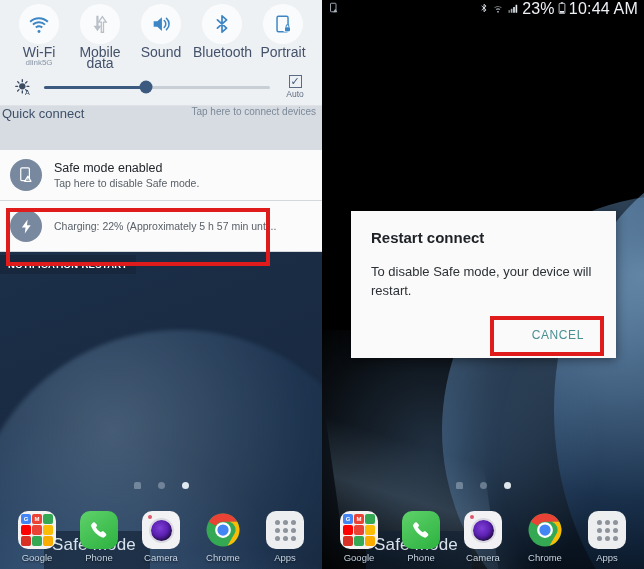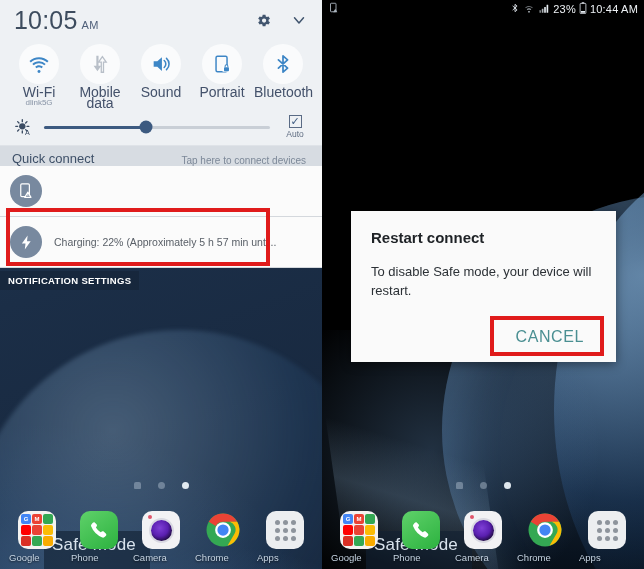--- a/index.html
+++ b/index.html
@@ -81,22 +81,22 @@
   .auto-box { width: 34px; text-align: center; }
   .auto-check {
     width: 13px; height: 13px; margin: 0 auto; border: 1.3px solid #5a6b85;
     display:flex; align-items:center; justify-content:center; color:#3c5a80; font-size: 11px; line-height:1;
   }
   .auto-label { font-size: 8.5px; color: #5f6d82; margin-top: 1px; }
 
   .divider-line { height: 1px; background: #dfe3e8; }
 
   .quick-connect {
-    display: flex; align-items: flex-end;
-    height: 20px; padding: 0 12px;
+    display: flex; align-items: flex-start;
+    height: 44px; padding: 0 2px;
     background: #d7dce2;
   }
   .qc-title { font-size: 13px; color: #3e5068; }
   .qc-hint { margin-left: auto; font-size: 10px; color: #7c8898; padding-right: 4px; }
 
   
   .notif-area { background: transparent; padding: 0; position: relative; z-index: 3; }
   .notif-card {
     background: #fbfbfb;
     display: flex; align-items: center;
@@ -131,21 +131,21 @@
   }
   .notif-settings-wrap { position: relative; z-index: 3; padding-top: 2px; }
 
   
   .page-dots { display: flex; justify-content: center; gap: 17px; }
   .dot { width: 7px; height: 7px; border-radius: 50%; background: rgba(190,205,220,0.42); }
   .dot.active { background: rgba(240,246,252,0.92); }
   .dot.home { background: rgba(190,205,220,0.42); border-radius: 2px 2px 1px 1px; }
 
   .dock { display: flex; justify-content: space-around; align-items: flex-end; padding: 0 6px; }
-  .app { width: 56px; }
+  .app { width: 56px; text-align: center; }
   .app-icon { width: 38px; height: 38px; margin: 0 auto 3px auto; border-radius: 10px; position: relative; overflow: hidden; }
   .app-label { font-size: 9.5px; color: #c6d4e2; text-shadow: 0 1px 2px rgba(0,0,0,.6); }
 
   .icon-google { background: #f4f3f1; display: grid; grid-template-columns: repeat(3,1fr); grid-template-rows: repeat(3,1fr); gap: 1px; padding: 3px; }
   .gcell { border-radius: 2px; font-size: 6px; color:#fff; display:flex; align-items:center; justify-content:center; font-weight:bold; }
   .icon-phone { background: linear-gradient(145deg,#5fd16a,#2cb23f); display:flex; align-items:center; justify-content:center; }
   .icon-camera { background: #f2f2f4; display:flex; align-items:center; justify-content:center; }
   .cam-lens { width: 21px; height: 21px; border-radius: 50%; background: radial-gradient(circle at 42% 38%, #7e3fd6 0%, #5a1fb0 46%, #1b0a3a 78%); box-shadow: 0 0 0 2px #d9d9e2; }
   .cam-dot { position:absolute; top:4px; left:6px; width:4px; height:4px; border-radius:50%; background:#e0566b; }
   .icon-chrome { background: transparent; display:flex; align-items:center; justify-content:center; }
@@ -192,64 +192,47 @@
   }
 
   .status-bar {
     position: relative; z-index: 4;
     height: 18px; display: flex; align-items: center;
     padding: 0 6px; color: #e9eef3; font-size: 10.5px;
     background: rgba(0,0,0,0.9);
   }
   .sb-left { display: flex; align-items: center; gap: 4px; }
   .sb-right { margin-left: auto; display: flex; align-items: center; gap: 3px; }
-  .sb-text { font-size: 11px; color: #eef2f6; letter-spacing: .2px; }
+  .sb-text { font-size: 16px; color: #eef2f6; letter-spacing: .2px; }
 
   .dialog {
     position: absolute; z-index: 6;
     left: 29px; top: 211px; width: 265px;
     background: #fafafa;
     box-shadow: 0 2px 10px rgba(0,0,0,.45);
     padding: 18px 20px 8px 20px;
   }
   .dlg-title { font-size: 15px; font-weight: bold; color: #1e2226; margin-bottom: 16px; }
   .dlg-body { font-size: 13px; color: #2c3136; line-height: 19px; }
   .dlg-actions { display: flex; justify-content: flex-end; align-items: center; margin-top: 20px; gap: 6px; position: relative; }
-  .dlg-btn { font-size: 16px; letter-spacing: .6px; color: #4a8f92; padding: 8px 12px; background: transparent; border: none; font-family: inherit; cursor: pointer; }
+  .dlg-btn { font-size: 12px; letter-spacing: .6px; color: #4a8f92; padding: 8px 12px; background: transparent; border: none; font-family: inherit; cursor: pointer; }
   #hl-restart { position:absolute; right: -8px; top: -4px; width: 114px; height: 40px; border: 4px solid #e01b1b; background: transparent; }
 
   .home-bottom { position: absolute; left: 0; right: 0; bottom: 0; z-index: 4; }
 </style>
 </head>
 <body>
 
 <div class="stage">
 
   <div class="panel-left">
     <div class="wallpaper-left"></div>
 
     <div class="shade">
 
-      <div class="shade-header">
-        <div class="clock">
-          <span class="clock-time">10:05</span>
-          <span class="clock-ampm">AM</span>
-        </div>
-        <div class="header-spacer"></div>
-        <div class="hdr-icon">
-          <svg width="17" height="17" viewBox="0 0 24 24" fill="#41556e">
-            <path d="M19.1 12.9a7.6 7.6 0 0 0 0-1.8l2-1.5-2-3.4-2.3 1a7.4 7.4 0 0 0-1.6-.9L14.8 4h-4l-.4 2.3a7.4 7.4 0 0 0-1.6.9l-2.3-1-2 3.4 2 1.5a7.6 7.6 0 0 0 0 1.8l-2 1.5 2 3.4 2.3-1c.5.4 1 .7 1.6.9l.4 2.3h4l.4-2.3c.6-.2 1.1-.5 1.6-.9l2.3 1 2-3.4-2-1.5zM12.8 15a3 3 0 1 1 0-6 3 3 0 0 1 0 6z"></path>
-          </svg>
-        </div>
-        <div class="hdr-icon">
-          <svg width="18" height="18" viewBox="0 0 24 24" fill="none" stroke="#41556e" stroke-width="2" stroke-linecap="round" stroke-linejoin="round">
-            <polyline points="6 9 12 16 18 9"></polyline>
-          </svg>
-        </div>
-      </div>
 
       <div class="toggles">
 
         <div class="toggle">
           <div class="toggle-circle">
             <svg width="22" height="22" viewBox="0 0 24 24" fill="#3d86c6">
               <path d="M12 18.5a1.6 1.6 0 1 0 0 3.2 1.6 1.6 0 0 0 0-3.2z"></path>
               <path d="M12 13.4c-1.6 0-3.1.6-4.2 1.7l1.5 1.5A4 4 0 0 1 12 15.5c1.1 0 2.1.4 2.8 1.1l1.5-1.5a5.9 5.9 0 0 0-4.3-1.7z"></path>
               <path d="M12 9c-2.8 0-5.4 1.1-7.3 2.9l1.5 1.5A8.2 8.2 0 0 1 12 11.1c2.2 0 4.3.9 5.8 2.3l1.5-1.5A10.3 10.3 0 0 0 12 9z"></path>
               <path d="M12 4.6c-4 0-7.7 1.6-10.4 4.2l1.5 1.5A12.6 12.6 0 0 1 12 6.7c3.5 0 6.6 1.4 8.9 3.6l1.5-1.5A14.7 14.7 0 0 0 12 4.6z"></path>
@@ -276,37 +259,37 @@
               <path d="M4 9v6h4l5 4.5v-15L8 9H4z"></path>
               <path d="M15.5 8.2a5 5 0 0 1 0 7.6" fill="none" stroke="#3d86c6" stroke-width="1.7" stroke-linecap="round"></path>
               <path d="M18 5.8a8.3 8.3 0 0 1 0 12.4" fill="none" stroke="#3d86c6" stroke-width="1.7" stroke-linecap="round"></path>
             </svg>
           </div>
           <div class="toggle-label">Sound</div>
         </div>
 
         <div class="toggle">
           <div class="toggle-circle">
+            <svg width="22" height="22" viewBox="0 0 24 24" fill="none" stroke="#3d86c6" stroke-width="1.9" stroke-linejoin="round" stroke-linecap="round">
+              <path d="M7 7.5l10 9-5 4.3V3.2l5 4.3-10 9"></path>
+            </svg>
+          </div>
+          <div class="toggle-label">Bluetooth</div>
+        </div>
+
+        <div class="toggle">
+          <div class="toggle-circle">
             <svg width="22" height="22" viewBox="0 0 24 24">
               <rect x="5.5" y="3.5" width="12" height="17" rx="1.6" fill="none" stroke="#3d86c6" stroke-width="1.6"></rect>
               <rect x="12.5" y="13" width="8.5" height="7.5" rx="1" fill="#ffffff"></rect>
               <rect x="14.2" y="15.6" width="5.4" height="4.4" rx="0.8" fill="#3d86c6"></rect>
               <path d="M15.4 15.6v-1.3a1.5 1.5 0 0 1 3 0v1.3" fill="none" stroke="#3d86c6" stroke-width="1.1"></path>
             </svg>
           </div>
           <div class="toggle-label">Portrait</div>
-        </div>
-
-        <div class="toggle">
-          <div class="toggle-circle">
-            <svg width="22" height="22" viewBox="0 0 24 24" fill="none" stroke="#3d86c6" stroke-width="1.9" stroke-linejoin="round" stroke-linecap="round">
-              <path d="M7 7.5l10 9-5 4.3V3.2l5 4.3-10 9"></path>
-            </svg>
-          </div>
-          <div class="toggle-label">Bluetooth</div>
         </div>
       </div>
 
       <div class="brightness-row">
         <div class="brightness-icon">
           <svg width="19" height="19" viewBox="0 0 24 24" fill="#3b4c63">
             <circle cx="10.5" cy="10.5" r="4"></circle>
             <g stroke="#3b4c63" stroke-width="1.7" stroke-linecap="round">
               <path d="M10.5 2.2v2.4M10.5 16.4v2.4M2.2 10.5h2.4M16.4 10.5h2.4M4.6 4.6l1.7 1.7M14.7 14.7l1.7 1.7M16.4 4.6l-1.7 1.7M6.3 14.7l-1.7 1.7"></path>
             </g>
@@ -335,39 +318,43 @@
     <div class="notif-area">
 
       <div class="notif-card">
         <div class="notif-icon">
           <svg width="18" height="18" viewBox="0 0 24 24">
             <rect x="5" y="2.5" width="11.5" height="17" rx="1.5" fill="none" stroke="#ffffff" stroke-width="1.6"></rect>
             <path d="M14.5 13.5l4.2 7h-8.4z" fill="#78899f" stroke="#ffffff" stroke-width="1.5" stroke-linejoin="round"></path>
             <path d="M14.5 16.3v1.8" stroke="#ffffff" stroke-width="1.2" stroke-linecap="round"></path>
           </svg>
         </div>
+        <div class="notif-text">
+          <div class="notif-title">Safe mode enabled</div>
+          <div class="notif-sub">Tap here to disable Safe mode.</div>
+        </div>
       </div>
 
 
       <div class="notif-card">
         <div class="notif-icon">
           <svg width="17" height="17" viewBox="0 0 24 24" fill="#ffffff">
             <path d="M13.6 2L5.5 13.4h5.1L9.6 22l8.3-11.6h-5.2z"></path>
           </svg>
         </div>
         <div class="notif-text">
           <div class="notif-sub">Charging: 22% (Approximately 5 h 57 min until..</div>
         </div>
       </div>
     </div>
 
     <div class="highlight-red" id="hl-safemode"></div>
 
     <div class="notif-settings-wrap">
-      <span class="notif-settings">NOTIFICATION SETTINGS</span>
+      <span class="notif-settings">NOTIFICATION RESTART</span>
     </div>
 
     <div class="home-bottom">
       <div class="page-dots" style="margin-bottom:22px">
         <span class="dot home"></span>
         <span class="dot"></span>
         <span class="dot active"></span>
       </div>
       <div class="dock" style="margin-bottom:6px">
         <div class="app">

